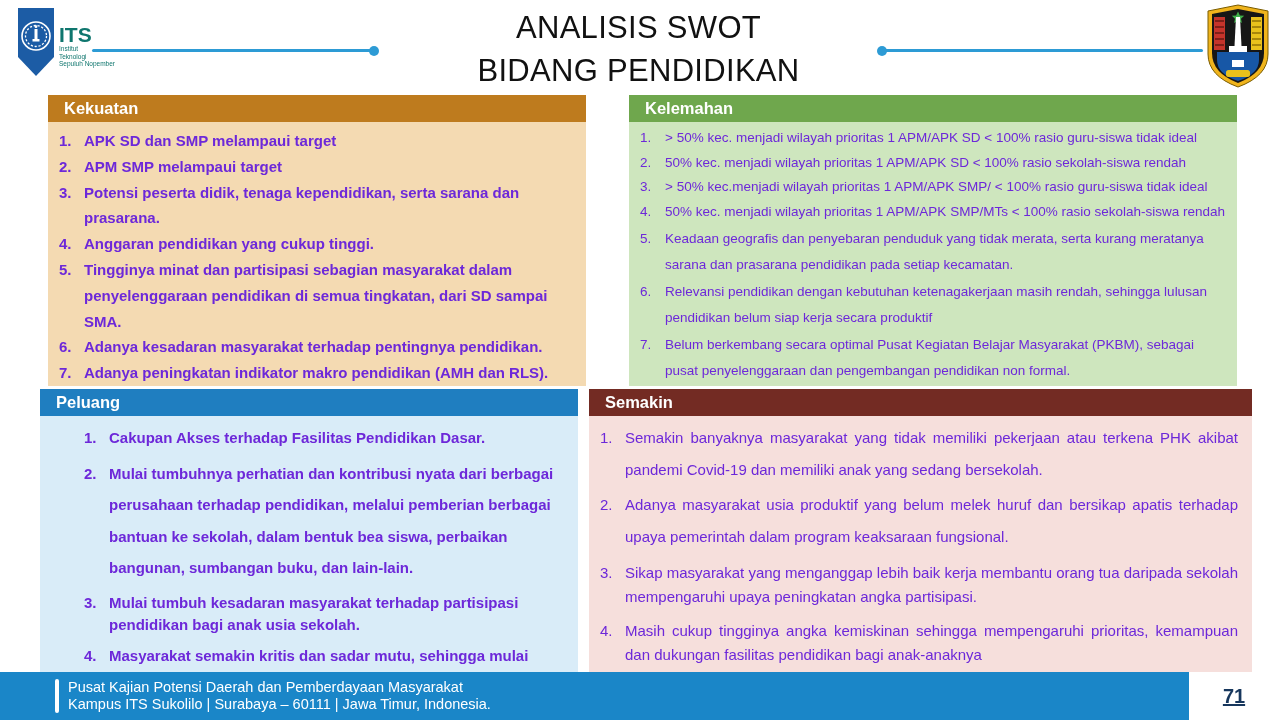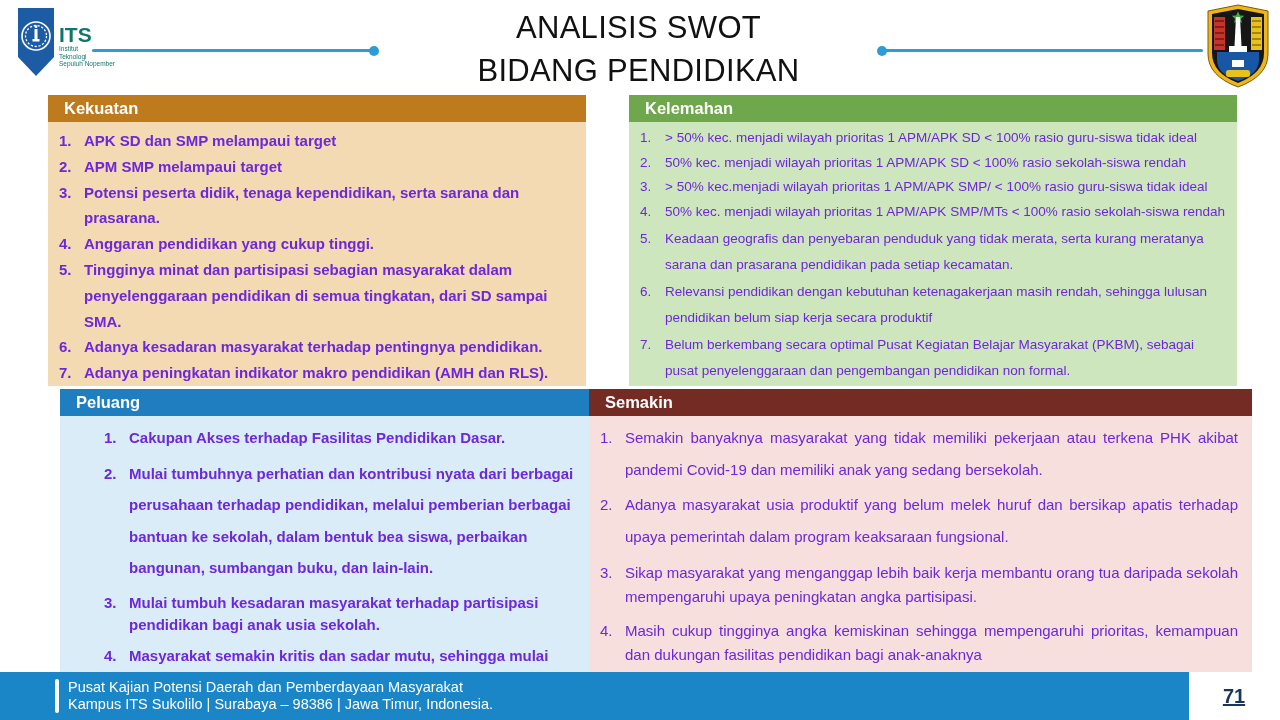--- a/index.html
+++ b/index.html
@@ -21,21 +21,21 @@
   .accent-line .dot { position:absolute; top:-3.5px; width:10px; height:10px; border-radius:50%; background:#2D9BD5; }
   .accent-line.left  .dot { right:-4px; }
   .accent-line.right .dot { left:-4px; }
 
   .emblem { position:absolute; left:1205px; top:4px; }
 
   
   .quad { position:absolute; display:flex; flex-direction:column; }
   .q-kekuatan  { left:48px;  top:95px;  width:538px; height:291px; }
   .q-kelemahan { left:589px; top:95px;  width:608px; height:291px;margin-left:40px; }
-  .q-peluang   { left:60px;  top:389px; width:538px; height:283px; }
+  .q-peluang   { left:40px;  top:389px; width:538px; height:283px; }
   .q-ancaman   { left:589px; top:389px; width:663px; height:283px; }
 
   .quad-header { flex:0 0 27px; line-height:27px; padding-left:16px;
                  color:#ffffff; font-weight:bold; font-size:16.5px; }
   .quad-list { flex:1 1 auto; overflow:hidden; margin:0; padding:6px 10px 0 0;
                list-style:none; counter-reset:n; color:#6d28d9; }
   .quad-list li { counter-increment:n; position:relative; padding-left:36px; }
   .quad-list li::before { content:counter(n) "."; position:absolute; left:11px; }
 
   .q-kekuatan  .quad-list li { font-size:15px; line-height:1.72; font-weight:bold; }
@@ -150,20 +150,20 @@
         <li>Adanya masyarakat usia produktif yang belum melek huruf dan bersikap apatis terhadap upaya pemerintah dalam program keaksaraan fungsional.</li>
         <li>Sikap masyarakat yang menganggap lebih baik kerja membantu orang tua daripada sekolah mempengaruhi upaya peningkatan angka partisipasi.</li>
         <li>Masih cukup tingginya angka kemiskinan sehingga mempengaruhi prioritas, kemampuan dan dukungan fasilitas pendidikan bagi anak-anaknya</li>
       </ol>
   </section>
 
   <div class="footer" style="background-color: rgb(26, 134, 200);">
     <div class="footer-accent"></div>
     <div class="footer-text">
       <div>Pusat Kajian Potensi Daerah dan Pemberdayaan Masyarakat</div>
-      <div>Kampus ITS Sukolilo | Surabaya – 98386 | Jawa Timur, Indonesia.</div>
+      <div>Kampus ITS Sukolilo | Surabaya – 60111 | Jawa Timur, Indonesia.</div>
     </div>
     <div class="page-hex">
       <span class="page-num">71</span>
     </div>
   </div>
 
 </div>
 
 </body></html>

